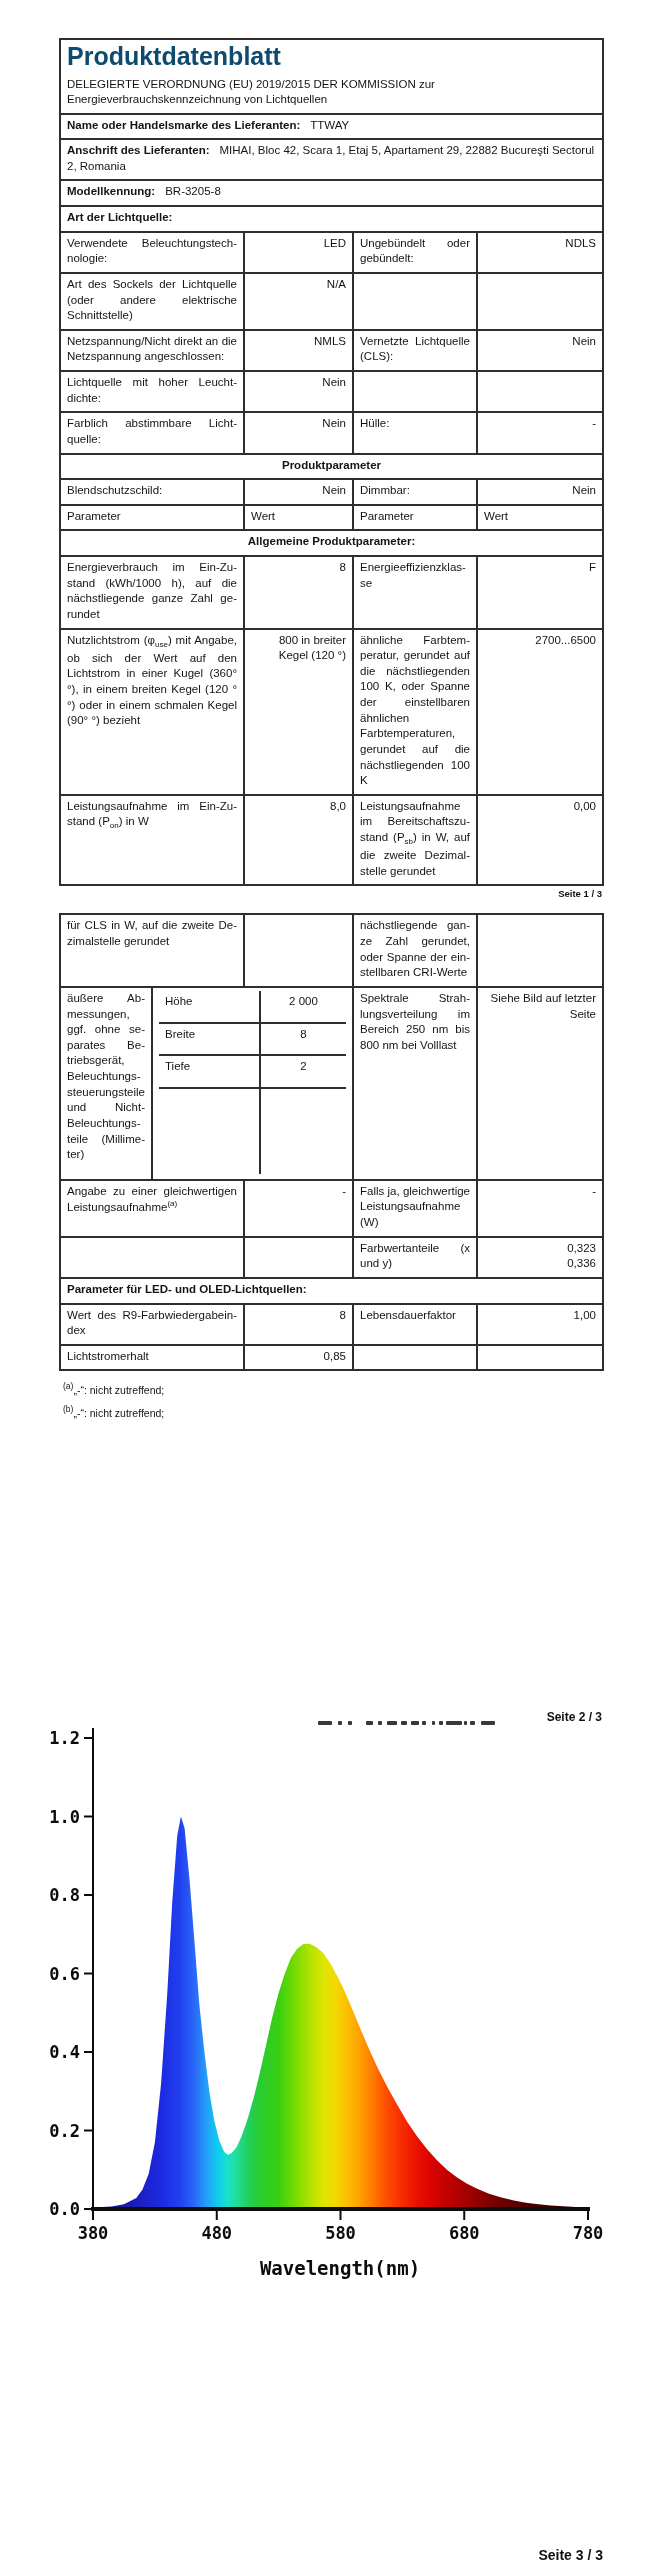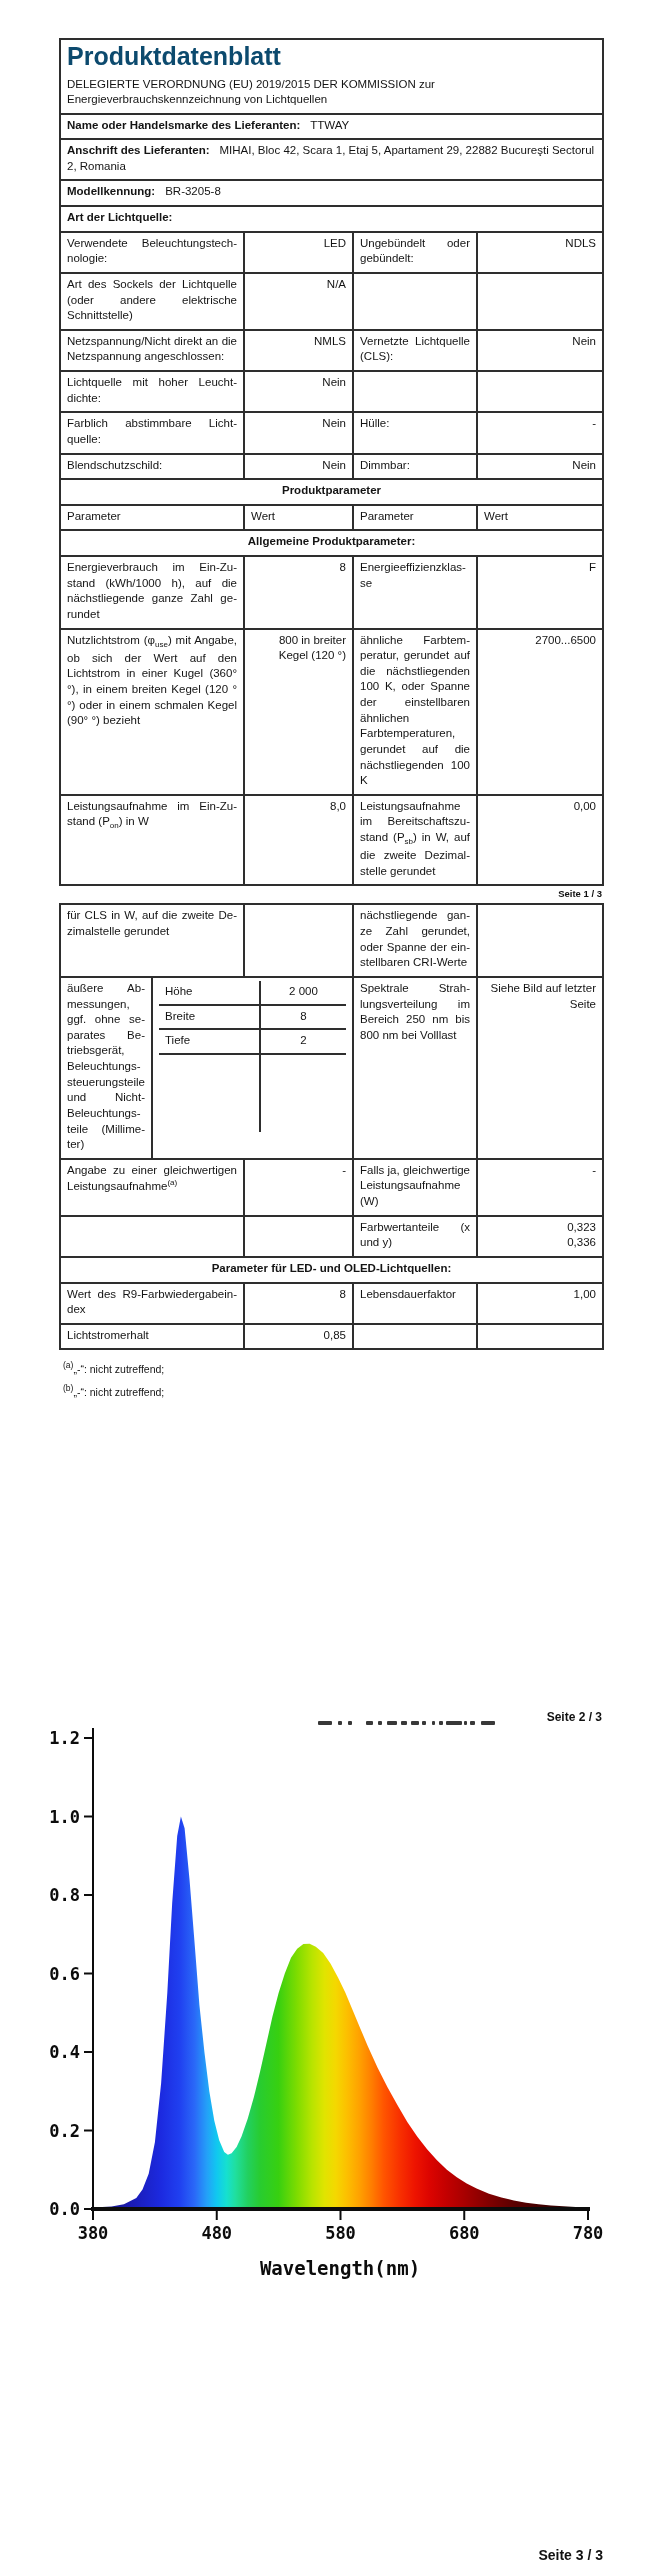--- a/index.html
+++ b/index.html
@@ -16,35 +16,35 @@
   td.p{text-align:justify;hyphens:manual;}
   td.v{text-align:right;}
   td.full{padding:4px 6px;}
   .title-cell{padding:6px 9px 8px 9px;}
   h1.doc-title{margin:0 0 6px 0;font-size:25px;line-height:1.1;
                color:#0c4a6e;font-weight:bold;letter-spacing:0;}
   .reg{font-size:11.5px;line-height:1.35;}
   .kv b{font-weight:bold;}
   .kv .val{margin-left:10px;}
   .sect{text-align:center;font-weight:bold;}
-  .sect-left{text-align:center;font-weight:bold;border-radius:8px;}
+  .sect-left{text-align:left;font-weight:bold;border-radius:8px;}
   .pre{white-space:pre-line;}
   sub{font-size:8px;}  sup{font-size:8px;}
 
   
   td.dims-cell{padding:0;}
   table.dims{border-collapse:collapse;table-layout:fixed;width:100%;height:100%;
              font-size:11.5px;line-height:1.36;}
-  table.dims td{border:0;padding:3px 6px 4px 6px;vertical-align:top;}
+  table.dims td{border:0;padding:3px 6px 12px 6px;vertical-align:top;}
   table.dims tr.b td{border-bottom:2px solid #2e2e2e;}
   table.dims td.dl{border-right:2px solid #2e2e2e;width:88px;}
   table.dims td.dv{text-align:center;}
 
   
-  .page-gap{height:17px;position:relative;}
+  .page-gap{height:27px;position:relative;}
   .page-marker{position:absolute;right:0;top:2px;font-size:9.5px;font-weight:bold;color:#111;}
 
   .footnotes{margin:7px 0 0 4px;font-size:10.5px;line-height:1.9;}
   .footnotes sup{font-size:8.5px;vertical-align:super;}
 
   
   .p2-marker{position:absolute;right:58px;top:1710px;font-size:12px;font-weight:bold;color:#111;}
   .p3-marker{position:absolute;right:57px;top:2547px;font-size:14px;font-weight:bold;color:#111;text-align:right;}
   .clipped-line{position:absolute;left:318px;top:1721px;height:4px;display:flex;align-items:flex-start;}
   .clipped-line span{display:block;height:4px;background:#1c1c1c;border-radius:1px;opacity:.88;}
@@ -124,28 +124,28 @@
           <td class="p"></td>
           <td class="v"></td>
         </tr>
         <tr>
           <td colspan="2" class="p">Farblich abstimmbare Licht­quelle:</td>
           <td class="v">Nein</td>
           <td class="p">Hülle:</td>
           <td class="v">-</td>
         </tr>
         <tr>
+          <td colspan="5" class="sect">Produktparameter</td>
+        </tr>
+
+        <tr>
           <td colspan="2" class="p">Blendschutzschild:</td>
           <td class="v">Nein</td>
           <td class="p">Dimmbar:</td>
           <td class="v">Nein</td>
-        </tr>
-
-        <tr>
-          <td colspan="5" class="sect">Produktparameter</td>
         </tr>
         <tr>
           <td colspan="2">Parameter</td>
           <td>Wert</td>
           <td>Parameter</td>
           <td>Wert</td>
         </tr>
         <tr>
           <td colspan="5" class="sect">Allgemeine Produktparameter:</td>
         </tr>

